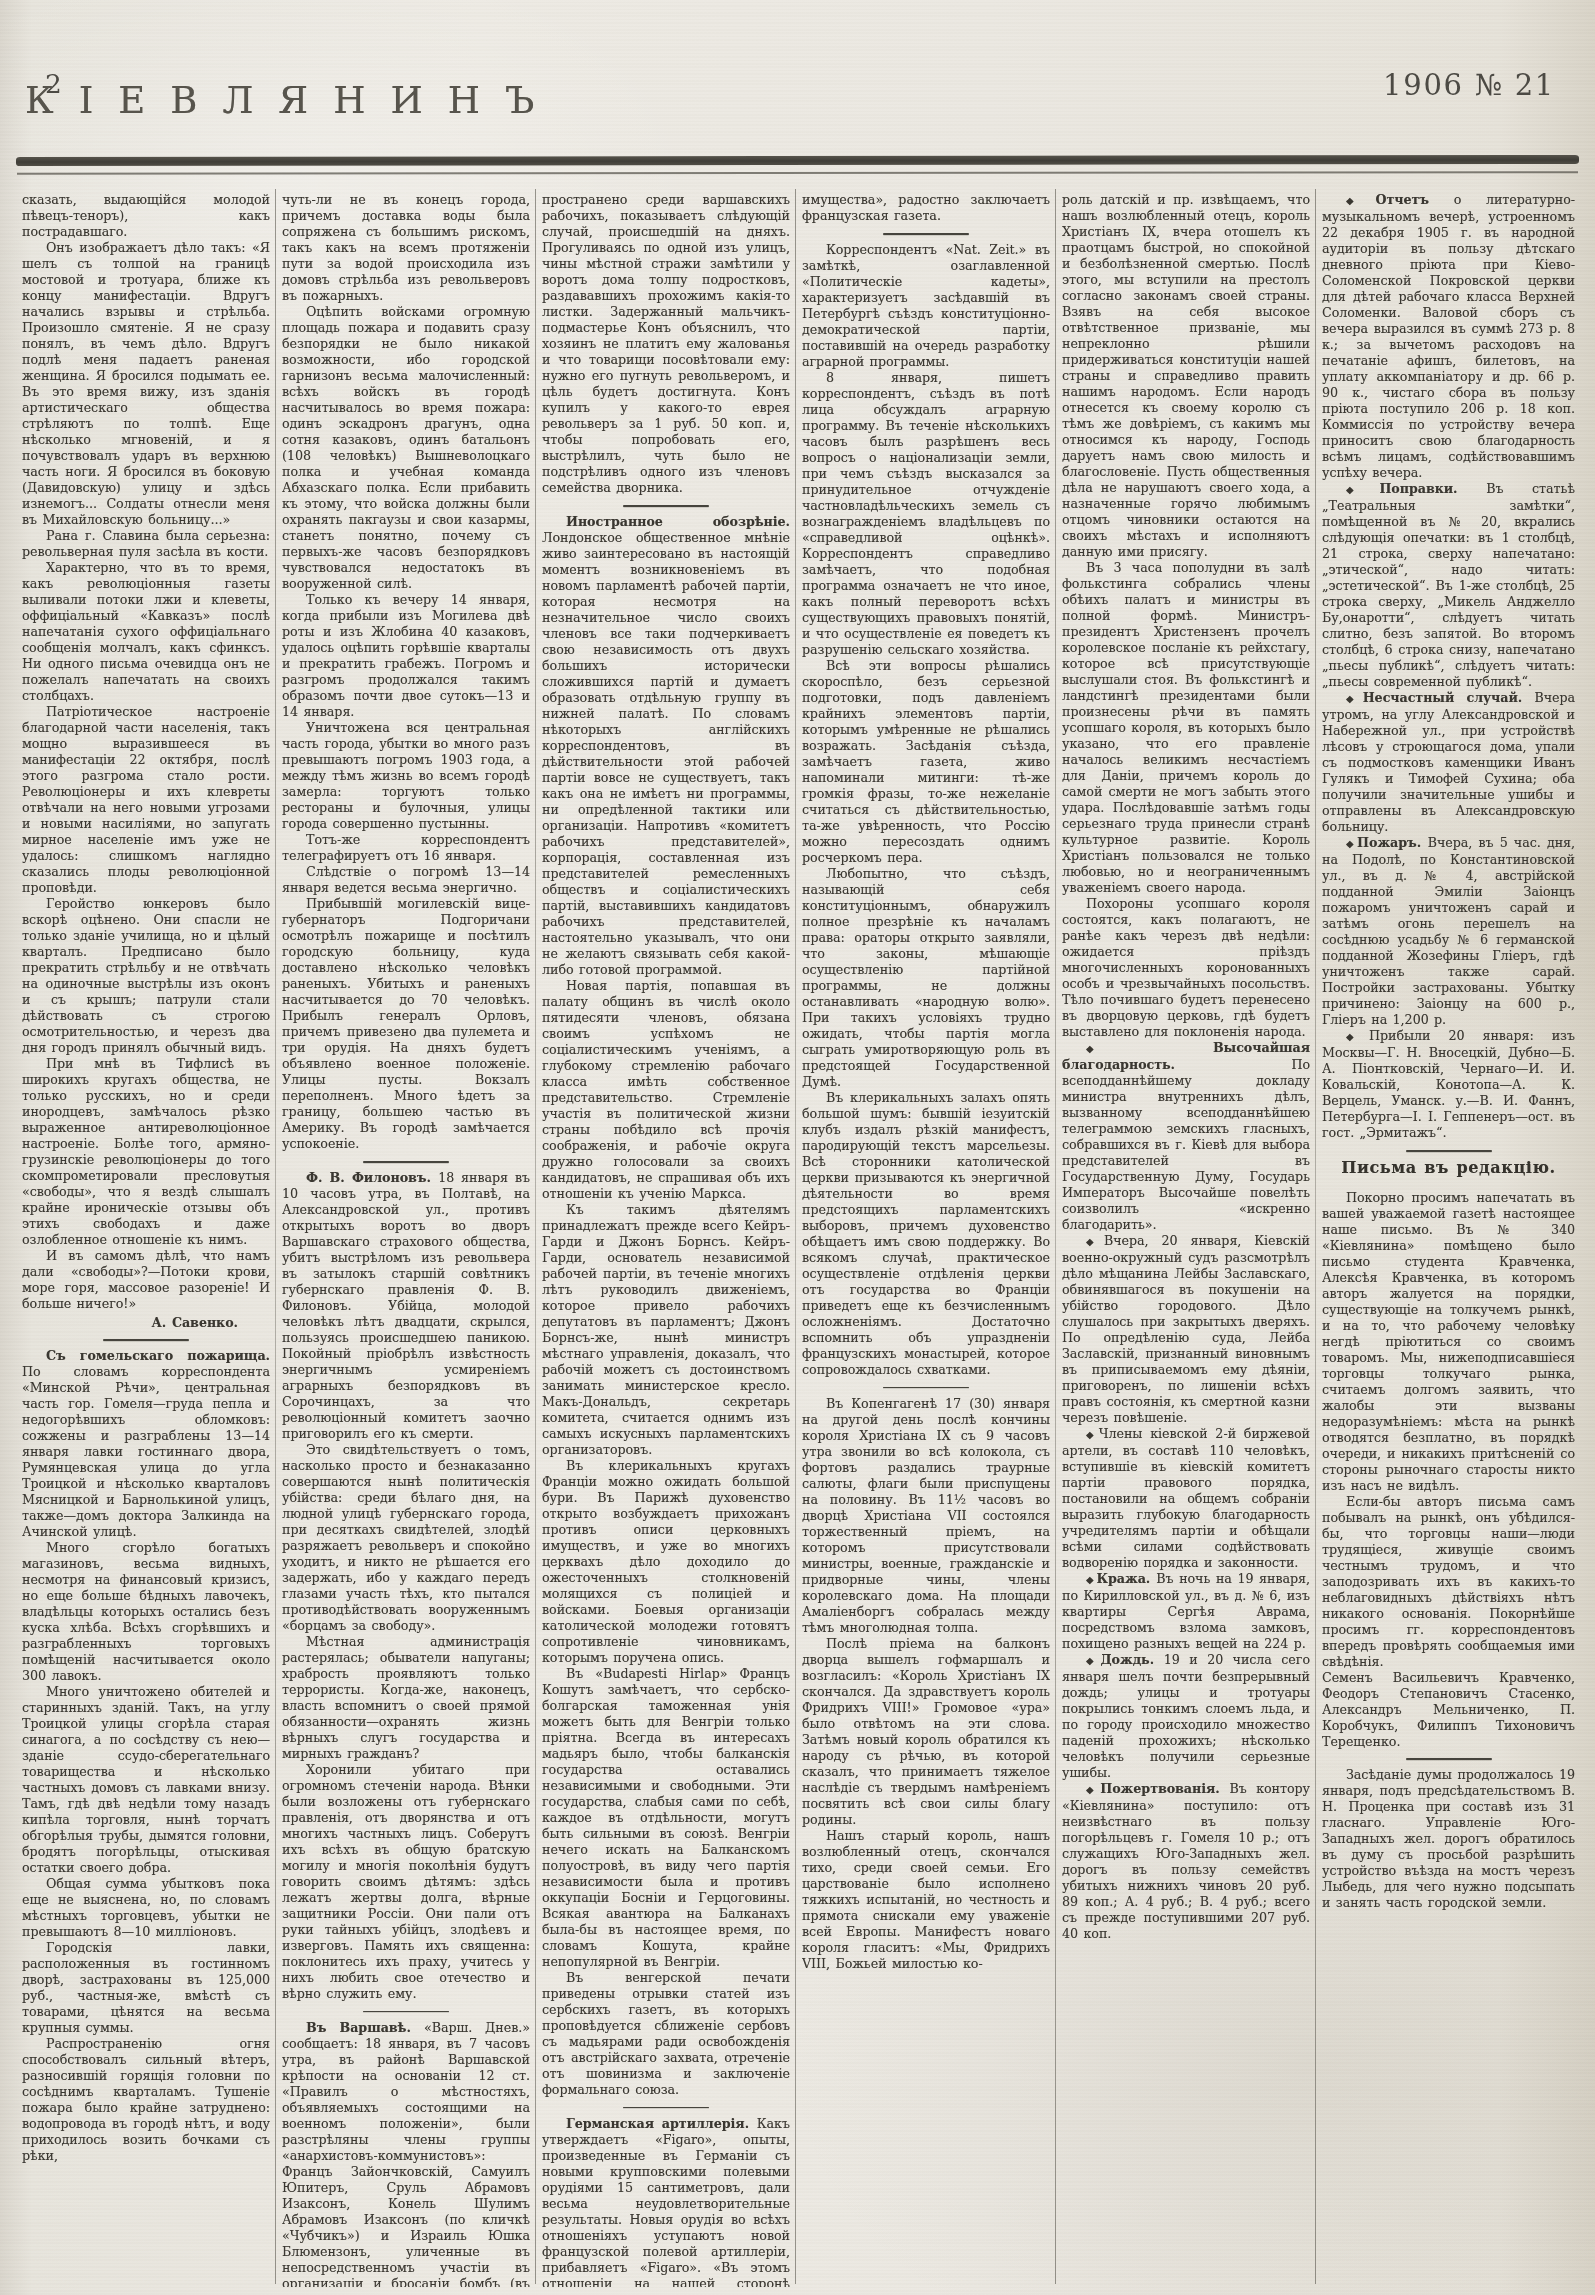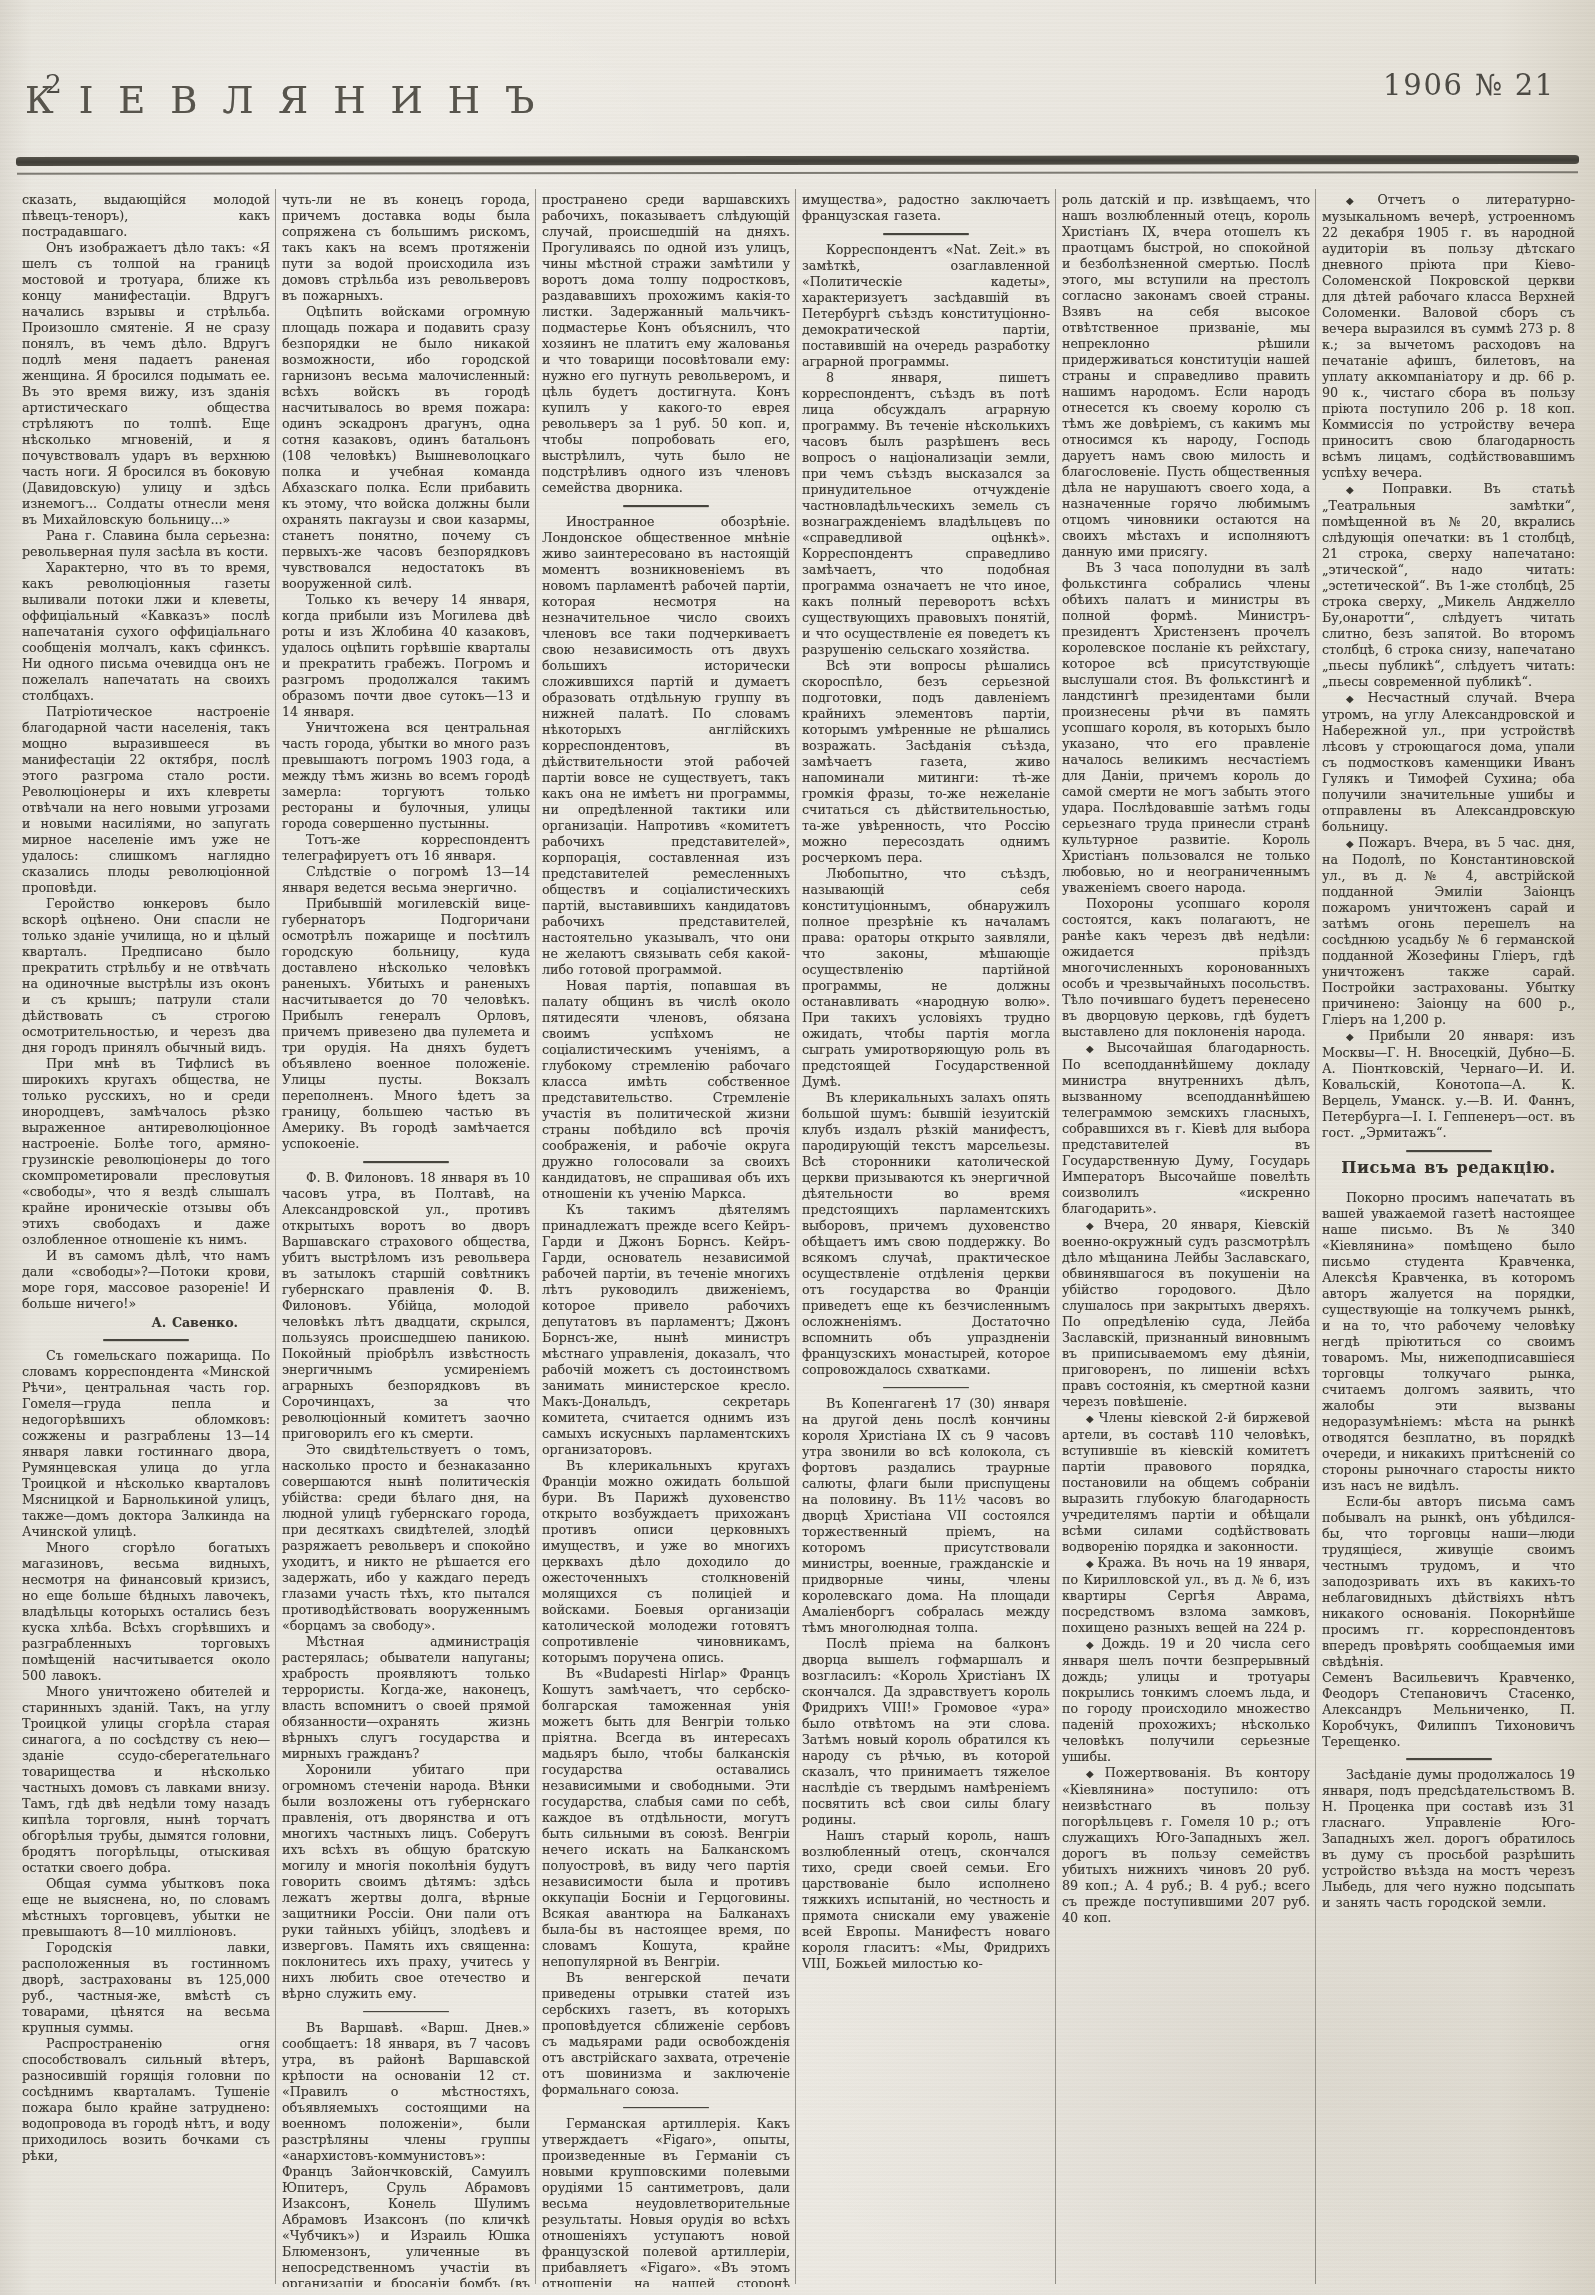--- a/index.html
+++ b/index.html
@@ -57,21 +57,21 @@
     color:#3a3731;
     text-shadow:0.2px 0.2px 0.2px rgba(56,53,46,.38);
     word-spacing:1.4px;
   }
   .colrule{
     position:absolute;top:0;width:1.1px;height:2095px;
     background:linear-gradient(180deg,rgba(75,72,63,.55),rgba(75,72,63,.35) 50%,rgba(75,72,63,.55));
   }
   .para{margin:0;text-indent:24px;}
   .para.noindent{text-indent:0;}
-  .para .lead{font-weight:400;margin-top:14px;}
+  .para .lead{font-weight:700;margin-top:14px;}
   .para .marker{font-size:.78em;letter-spacing:-0.6px;padding-right:3.4px;}
   .signature{margin:2.3px 0 1.1px;text-align:right;padding-right:32px;font-weight:700;text-indent:0;}
   .art-divider{
     width:86px;height:1.7px;background:#46443d;
     margin:8.6px auto 7.5px;border-radius:1.1px;
     box-shadow:0 0.6px 0 rgba(70,68,61,.35);
   }
   .center-heading{
     margin:8px 0 14px;text-align:center;
     font-size:16px;font-weight:700;color:#35322c;text-indent:0;
@@ -98,21 +98,21 @@
         <p class="para">Онъ изображаетъ дѣло такъ: «Я шелъ съ толпой на границѣ мостовой и тротуара, ближе къ концу манифестаціи. Вдругъ начались взрывы и стрѣльба. Произошло смятеніе. Я не сразу понялъ, въ чемъ дѣло. Вдругъ подлѣ меня падаетъ раненая женщина. Я бросился подымать ее. Въ это время вижу, изъ зданія артистическаго общества стрѣляютъ по толпѣ. Еще нѣсколько мгновеній, и я почувствовалъ ударъ въ верхнюю часть ноги. Я бросился въ боковую (Давидовскую) улицу и здѣсь изнемогъ... Солдаты отнесли меня въ Михайловскую больницу...»</p>
         <p class="para">Рана г. Славина была серьезна: револьверная пуля засѣла въ кости.</p>
         <p class="para">Характерно, что въ то время, какъ революціонныя газеты выливали потоки лжи и клеветы, оффиціальный «Кавказъ» послѣ напечатанія сухого оффиціальнаго сообщенія молчалъ, какъ сфинксъ. Ни одного письма очевидца онъ не пожелалъ напечатать на своихъ столбцахъ.</p>
         <p class="para">Патріотическое настроеніе благодарной части населенія, такъ мощно выразившееся въ манифестаціи 22 октября, послѣ этого разгрома стало рости. Революціонеры и ихъ клевреты отвѣчали на него новыми угрозами и новыми насиліями, но запугать мирное населеніе имъ уже не удалось: слишкомъ наглядно сказались плоды революціонной проповѣди.</p>
         <p class="para">Геройство юнкеровъ было вскорѣ оцѣнено. Они спасли не только зданіе училища, но и цѣлый кварталъ. Предписано было прекратить стрѣльбу и не отвѣчать на одиночные выстрѣлы изъ оконъ и съ крышъ; патрули стали дѣйствовать съ строгою осмотрительностью, и черезъ два дня городъ принялъ обычный видъ.</p>
         <p class="para">При мнѣ въ Тифлисѣ въ широкихъ кругахъ общества, не только русскихъ, но и среди инородцевъ, замѣчалось рѣзко выраженное антиреволюціонное настроеніе. Болѣе того, армяно-грузинскіе революціонеры до того скомпрометировали пресловутыя «свободы», что я вездѣ слышалъ крайне ироническіе отзывы объ этихъ свободахъ и даже озлобленное отношеніе къ нимъ.</p>
         <p class="para">И въ самомъ дѣлѣ, что намъ дали «свободы»?—Потоки крови, море горя, массовое разореніе! И больше ничего!»</p>
         <p class="signature">А. Савенко.</p>
         <div class="art-divider"></div>
         <p class="para"><span class="lead">Съ гомельскаго пожарища. </span>По словамъ корреспондента «Минской Рѣчи», центральная часть гор. Гомеля—груда пепла и недогорѣвшихъ обломковъ: сожжены и разграблены 13—14 января лавки гостиннаго двора, Румянцевская улица до угла Троицкой и нѣсколько кварталовъ Мясницкой и Барнолькиной улицъ, также—домъ доктора Залкинда на Ачинской улицѣ.</p>
-        <p class="para">Много сгорѣло богатыхъ магазиновъ, весьма видныхъ, несмотря на финансовый кризисъ, но еще больше бѣдныхъ лавочекъ, владѣльцы которыхъ остались безъ куска хлѣба. Всѣхъ сгорѣвшихъ и разграбленныхъ торговыхъ помѣщеній насчитывается около 500 лавокъ.</p>
+        <p class="para">Много сгорѣло богатыхъ магазиновъ, весьма видныхъ, несмотря на финансовый кризисъ, но еще больше бѣдныхъ лавочекъ, владѣльцы которыхъ остались безъ куска хлѣба. Всѣхъ сгорѣвшихъ и разграбленныхъ торговыхъ помѣщеній насчитывается около 300 лавокъ.</p>
         <p class="para">Много уничтожено обителей и старинныхъ зданій. Такъ, на углу Троицкой улицы сгорѣла старая синагога, а по сосѣдству съ нею—зданіе ссудо-сберегательнаго товарищества и нѣсколько частныхъ домовъ съ лавками внизу. Тамъ, гдѣ двѣ недѣли тому назадъ кипѣла торговля, нынѣ торчатъ обгорѣлыя трубы, дымятся головни, бродятъ погорѣльцы, отыскивая остатки своего добра.</p>
         <p class="para">Общая сумма убытковъ пока еще не выяснена, но, по словамъ мѣстныхъ торговцевъ, убытки не превышаютъ 8—10 милліоновъ.</p>
         <p class="para">Городскія лавки, расположенныя въ гостинномъ дворѣ, застрахованы въ 125,000 руб., частныя-же, вмѣстѣ съ товарами, цѣнятся на весьма крупныя суммы.</p>
         <p class="para">Распространенію огня способствовалъ сильный вѣтеръ, разносившій горящія головни по сосѣднимъ кварталамъ. Тушеніе пожара было крайне затруднено: водопровода въ городѣ нѣтъ, и воду приходилось возить бочками съ рѣки,</p>
       </section>
     <div class="colrule" style="left:275px"></div>
     <section class="col" style="left:282px">
         <p class="para noindent">чуть-ли не въ конецъ города, причемъ доставка воды была сопряжена съ большимъ рискомъ, такъ какъ на всемъ протяженіи пути за водой происходила изъ домовъ стрѣльба изъ револьверовъ въ пожарныхъ.</p>
         <p class="para">Оцѣпить войсками огромную площадь пожара и подавить сразу безпорядки не было никакой возможности, ибо городской гарнизонъ весьма малочисленный: всѣхъ войскъ въ городѣ насчитывалось во время пожара: одинъ эскадронъ драгунъ, одна сотня казаковъ, одинъ батальонъ (108 человѣкъ) Вышневолоцкаго полка и учебная команда Абхазскаго полка. Если прибавить къ этому, что войска должны были охранять пакгаузы и свои казармы, станетъ понятно, почему съ первыхъ-же часовъ безпорядковъ чувствовался недостатокъ въ вооруженной силѣ.</p>
         <p class="para">Только къ вечеру 14 января, когда прибыли изъ Могилева двѣ роты и изъ Жлобина 40 казаковъ, удалось оцѣпить горѣвшіе кварталы и прекратить грабежъ. Погромъ и разгромъ продолжался такимъ образомъ почти двое сутокъ—13 и 14 января.</p>

